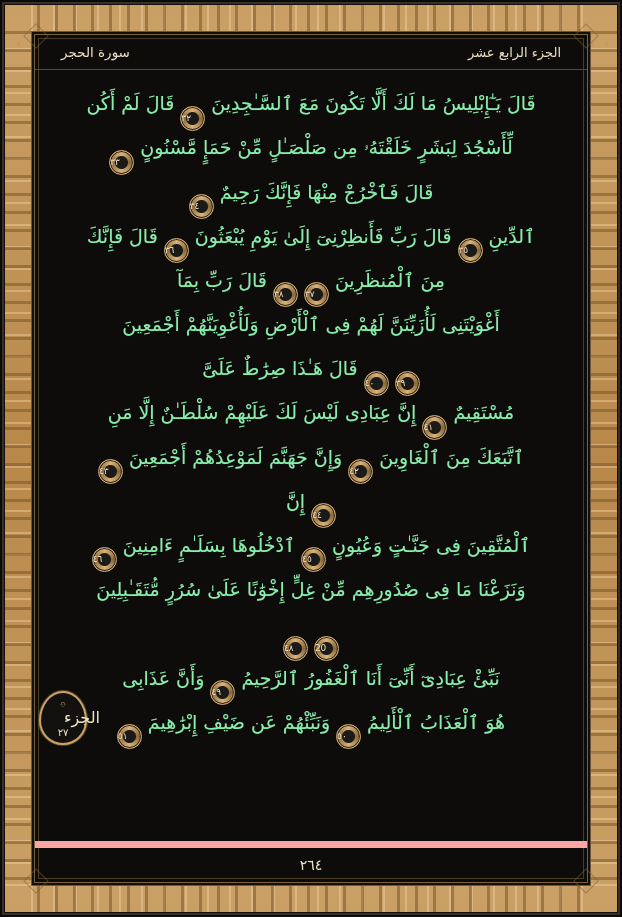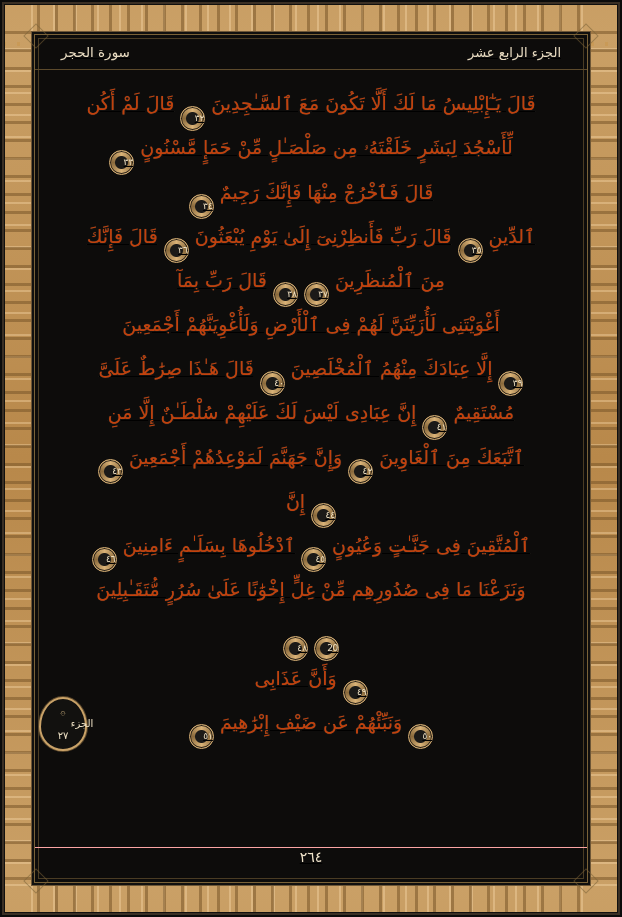--- a/index.html
+++ b/index.html
@@ -103,21 +103,20 @@
     position: absolute;
     left: 34px;
     top: 34px;
     right: 34px;
     bottom: 34px;
     background: #0d0c0b;
     border: 1px solid #7a6238;
     box-sizing: border-box;
     display: flex;
     flex-direction: column;
-    text-decoration: underline;
   }
   .inner-frame::before {
     content: "";
     position: absolute;
     inset: 3px;
     border: 1px solid #4a3c24;
     pointer-events: none;
   }
 
   
@@ -158,29 +157,29 @@
     height: 44.2px;
     color: #f3ead8;
     font-family: "DejaVu Sans", sans-serif;
     font-size: 19px;
     line-height: 1.05;
     white-space: nowrap;
     direction: rtl;
     letter-spacing: -0.3px;
   }
   .aya-text {
-    color: #c2410c;
+    color: #86efac;
     text-shadow: 0 0 1px rgba(255,240,210,0.25);
   }
 
   
   .aya-marker {
     display: inline-flex;
     align-items: center;
-    justify-content: flex-start;
+    justify-content: flex-end;
     width: 23px;
     height: 23px;
     flex: 0 0 auto;
     border-radius: 50%;
     background:
       radial-gradient(circle at 50% 50%, #1b1a18 0 6px, transparent 7px),
       conic-gradient(from 0deg, #d9b277, #8a6a3c, #d9b277, #8a6a3c, #d9b277);
     border: 1px solid #d9b277;
     box-shadow: 0 0 0 1px #2a2218 inset;
     position: relative;
@@ -211,38 +210,39 @@
     gap: 2px;
     box-shadow: 0 0 0 1px #5b482c;
   }
   .hizb-badge .hizb-mark {
     color: #d9bb86;
     font-size: 9px;
     line-height: 1;
   }
   .hizb-badge .hizb-label {
     color: #ecdfc3;
-    font-size: 10px;
+    font-size: 16px;
     line-height: 1;
     margin-left: 38px;
   }
   .hizb-badge .hizb-num {
     color: #ecdfc3;
     font-size: 10px;
     line-height: 1;
   }
 
   
   .page-footer {
     position: relative;
     height: 34px;
     flex: 0 0 auto;
     display: flex;
+    align-items: center;
     justify-content: center;
-    border-top: 1px solid #fca5a5;
+    border-top: 7px solid #fca5a5;
   }
   .page-number {
     color: #f0e4cb;
     font-size: 14px;
     letter-spacing: 1px;
     padding: 1px 10px;
   }
 
   
   .corner-floret {
@@ -333,21 +333,20 @@
       </div>
 
       <div class="aya-line">
         <span class="aya-text">أَغْوَيْتَنِى لَأُزَيِّنَنَّ لَهُمْ فِى ٱلْأَرْضِ وَلَأُغْوِيَنَّهُمْ أَجْمَعِينَ</span>
       </div>
 
       <div class="aya-line">
         <span class="aya-marker">
             <span>٣٩</span>
           </span>
-        <span class="aya-text">إِلَّا عِبَادَكَ مِنْهُمُ ٱلْمُخْلَصِينَ</span>
         <span class="aya-marker">
             <span>٤٠</span>
           </span>
         <span class="aya-text">قَالَ هَـٰذَا صِرَٰطٌ عَلَىَّ</span>
       </div>
 
       <div class="aya-line">
         <span class="aya-text">مُسْتَقِيمٌ</span>
         <span class="aya-marker">
             <span>٤١</span>
@@ -391,27 +390,29 @@
       <div class="aya-line">
         <span class="aya-marker">
             <span>20</span>
           </span>
         <span class="aya-marker">
             <span>٤٨</span>
           </span>
       </div>
 
       <div class="aya-line">
+        <span class="aya-text">نَبِّئْ عِبَادِىٓ أَنِّىٓ أَنَا ٱلْغَفُورُ ٱلرَّحِيمُ</span>
         <span class="aya-marker">
             <span>٤٩</span>
           </span>
         <span class="aya-text">وَأَنَّ عَذَابِى</span>
       </div>
 
       <div class="aya-line">
+        <span class="aya-text">هُوَ ٱلْعَذَابُ ٱلْأَلِيمُ</span>
         <span class="aya-marker">
             <span>٥٠</span>
           </span>
         <span class="aya-text">وَنَبِّئْهُمْ عَن ضَيْفِ إِبْرَٰهِيمَ</span>
         <span class="aya-marker">
             <span>٥١</span>
           </span>
       </div>
 
       <div class="hizb-badge">

